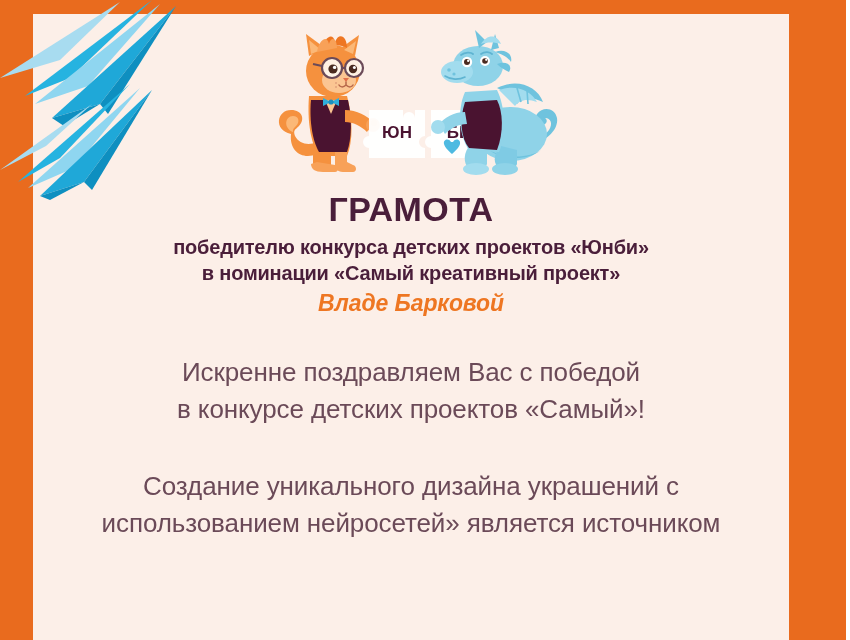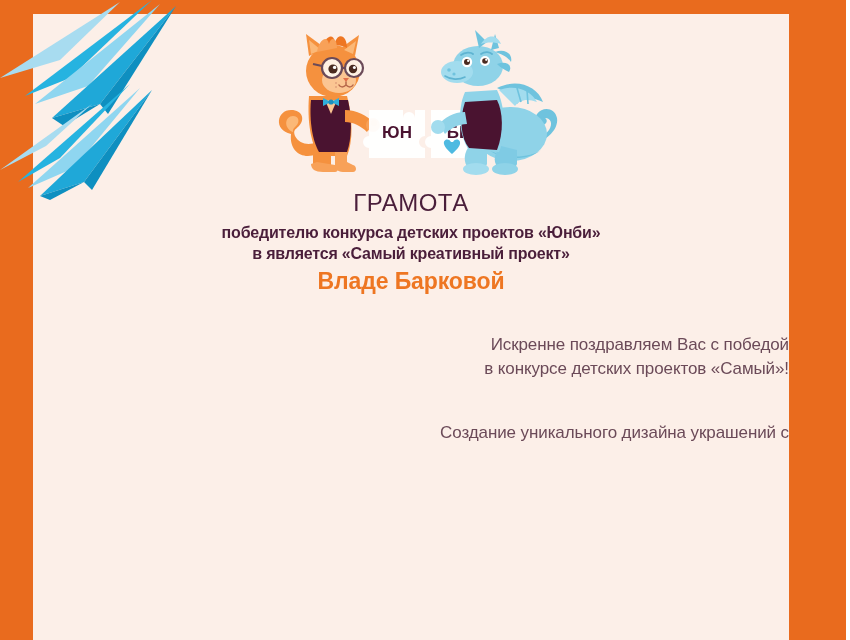--- a/index.html
+++ b/index.html
@@ -56,53 +56,53 @@
   
   .text-block {
     position: absolute;
     left: 33px;
     right: 57px;
     top: 190px;
     text-align: center;
   }
 
   .grammar-title {
-    font-size: 24px;
-    font-weight: normal;
+    font-size: 34px;
+    font-weight: bold;
     color: #4A1E3A;
     letter-spacing: 0.5px;
     line-height: 1.12;
     margin: 0 0 6px 0;
   }
 
   .subtitle {
-    font-size: 16px;
+    font-size: 20px;
     font-weight: bold;
     color: #4A1E3A;
     line-height: 1.30;
     margin: 0;
     letter-spacing: -0.2px;
   }
 
   .recipient {
     font-size: 23px;
     font-weight: bold;
     color: #EE7622;
     line-height: 1.32;
     margin: 2px 0 0 0;
     letter-spacing: -0.1px;
+    font-style: italic;
   }
 
   .body-para {
-    font-size: 17px;
+    font-size: 26px;
     color: #6B4A58;
     line-height: 1.42;
     margin: 0;
     letter-spacing: -0.1px;
-    text-align: right;
   }
   .para-congrats { margin-top: 36px; }
   .para-project  { margin-top: 40px; }
 
   .line { display: block; }
 </style>
 </head>
 <body>
 
 <div class="certificate">
@@ -254,28 +254,29 @@
       </g>
     </svg>
   </div>
 
   <div class="text-block">
 
     <h1 class="grammar-title">ГРАМОТА</h1>
 
     <p class="subtitle">
       <span class="line">победителю конкурса детских проектов «Юнби»</span>
-      <span class="line">в является «Самый креативный проект»</span>
+      <span class="line">в номинации «Самый креативный проект»</span>
     </p>
 
     <p class="recipient">Владе Барковой</p>
 
     <p class="body-para para-congrats">
       <span class="line">Искренне поздравляем Вас с победой</span>
       <span class="line">в конкурсе детских проектов «Самый»!</span>
     </p>
 
     <p class="body-para para-project">
       <span class="line">Создание уникального дизайна украшений с</span>
+      <span class="line">использованием нейросетей» является источником</span>
     </p>
 
   </div>
 </div>
 
 </body></html>

